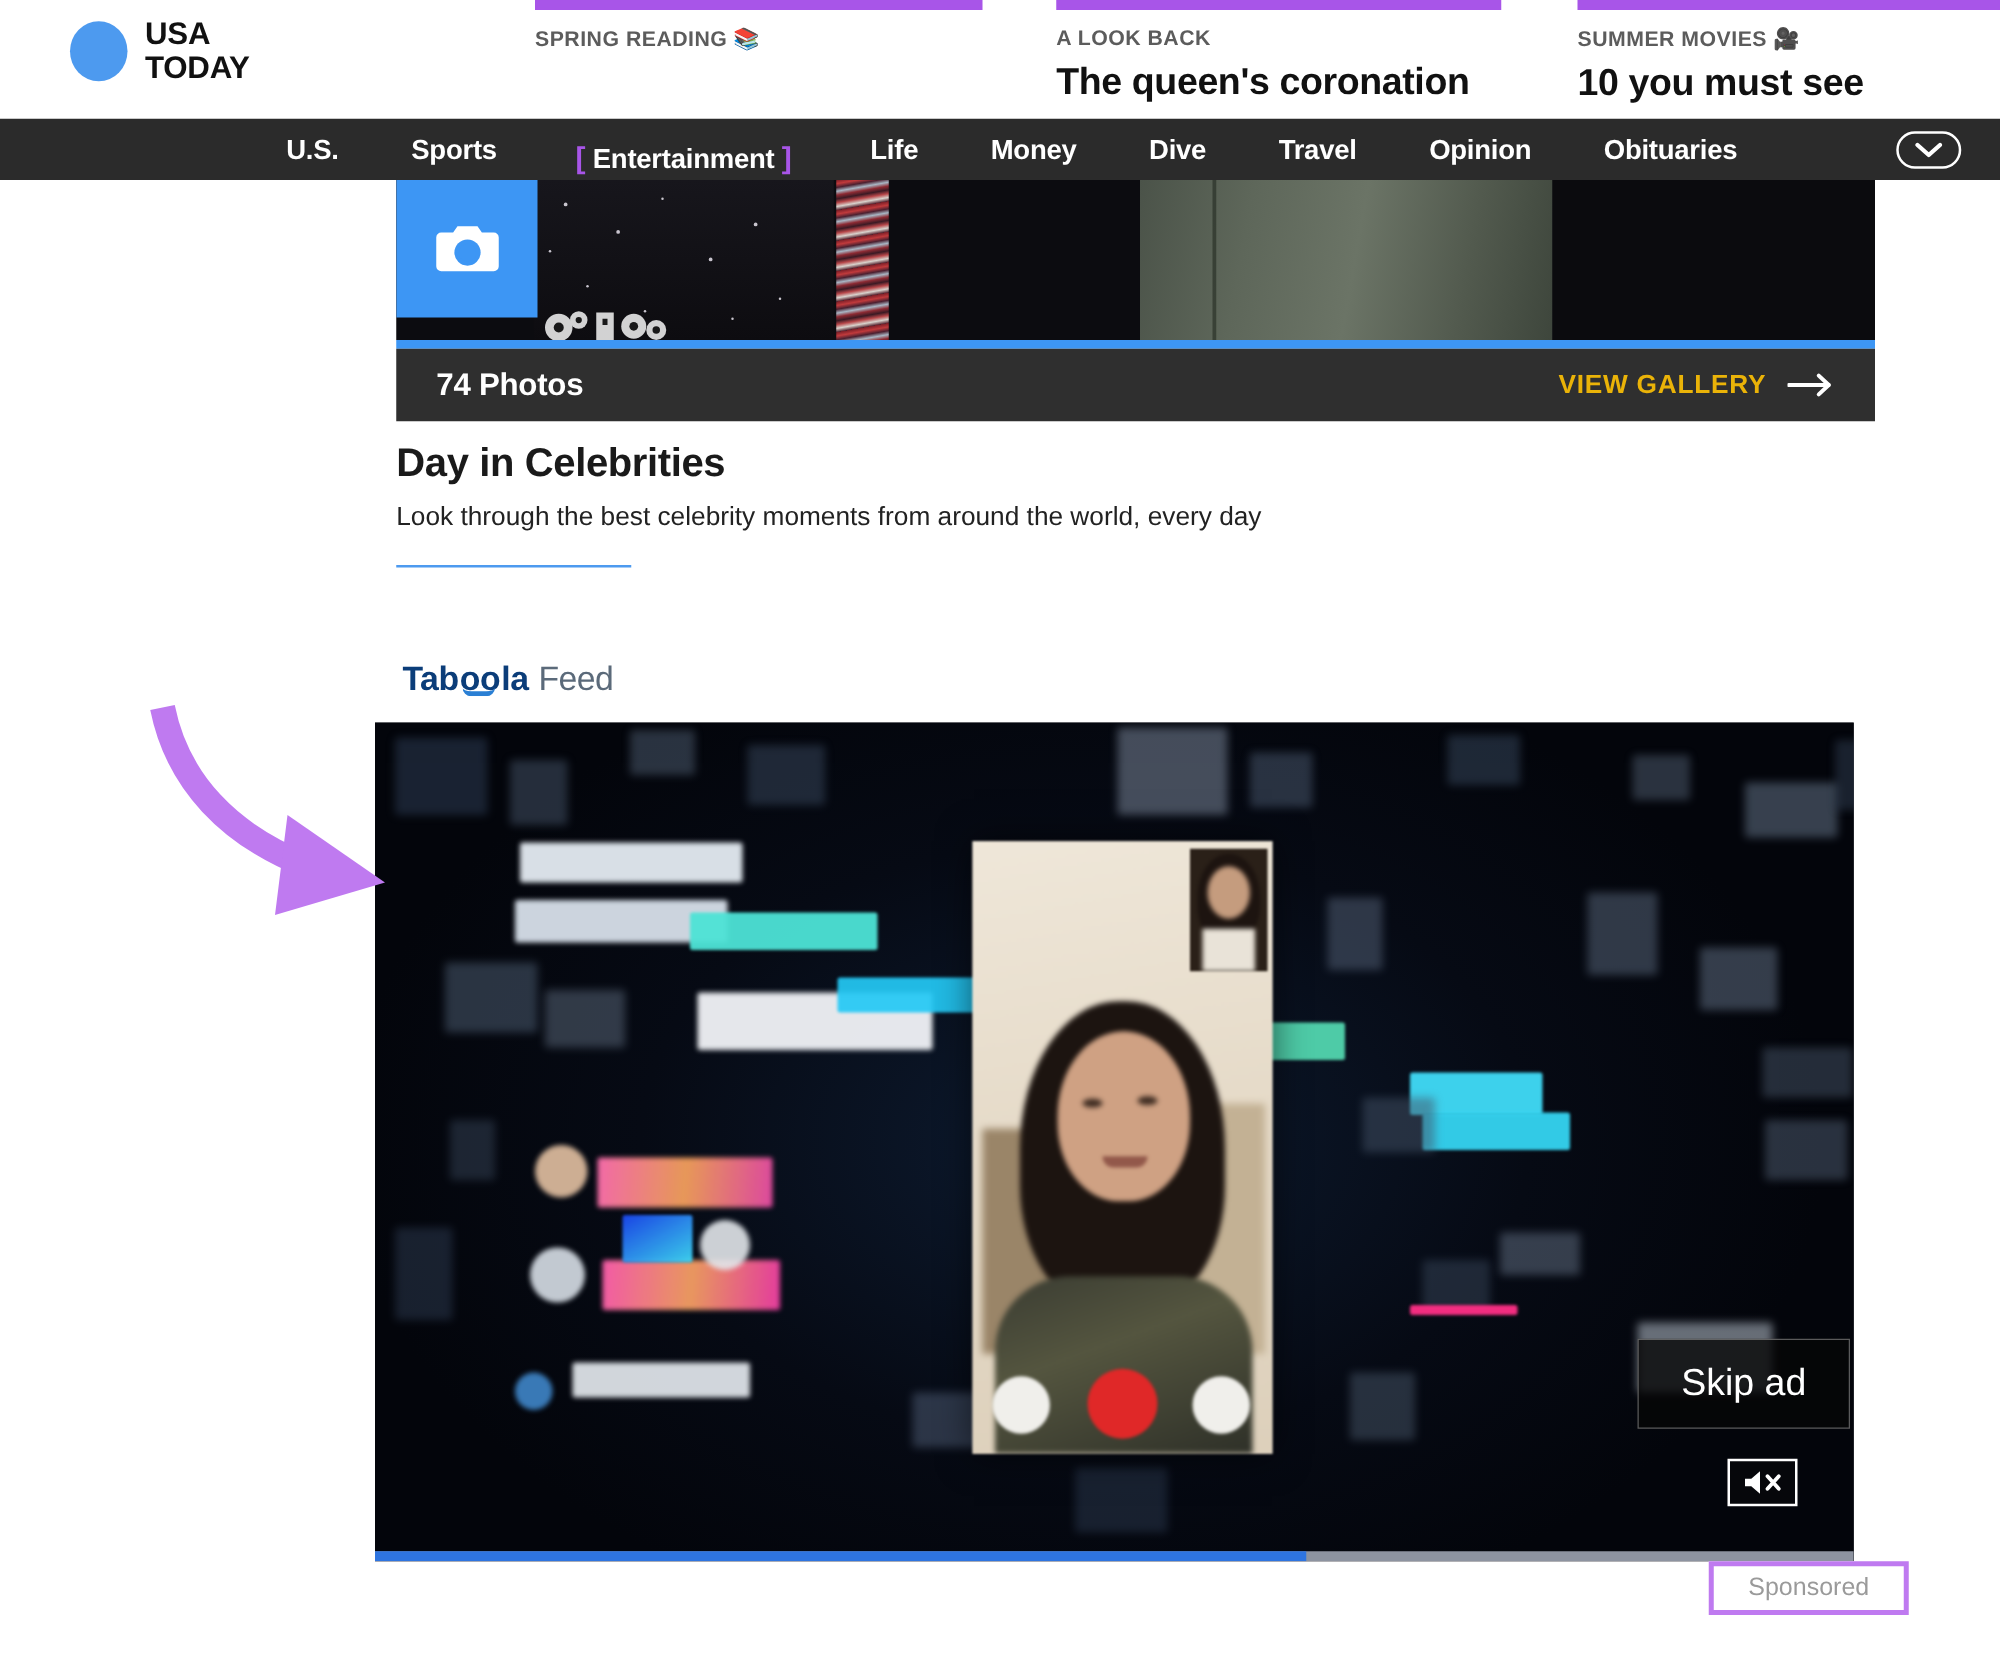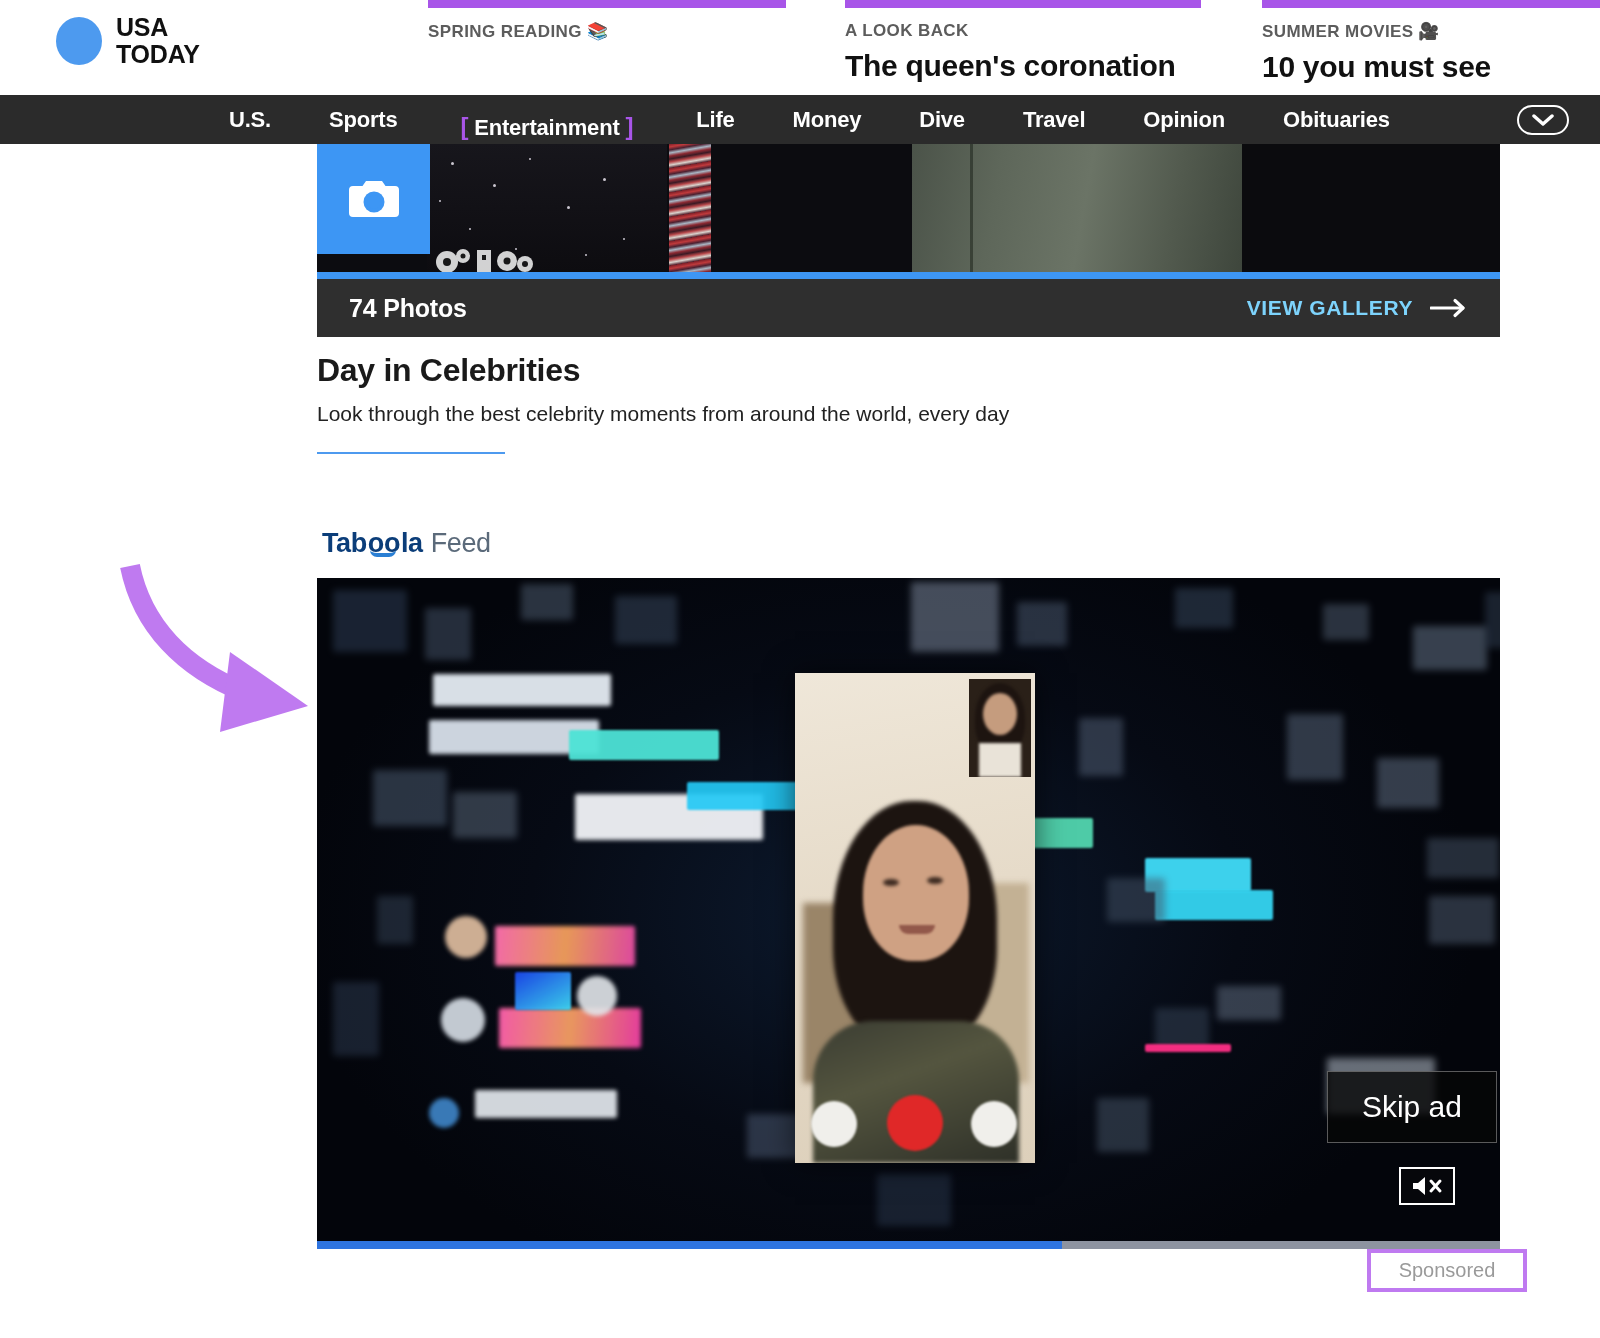--- a/index.html
+++ b/index.html
@@ -127,21 +127,21 @@
     padding: 0 32px;
   }
   .gallery-count {
     color: #fff; font-size: 25px; font-weight: bold;
     font-family: "Liberation Sans", sans-serif; letter-spacing: -.2px;
   }
   .view-gallery {
     display: flex; align-items: center; gap: 17px; cursor: pointer;
   }
   .view-gallery span {
-    color: #7dd3fc; font-size: 21px; font-weight: bold; letter-spacing: .6px;
+    color: #eab308; font-size: 21px; font-weight: bold; letter-spacing: .6px;
     font-family: "Liberation Sans", sans-serif;
   }
 
   
   .article { position: absolute; left: 317px; top: 352px; width: 900px; }
   .article-title {
     font-size: 32px; font-weight: bold; color: #1a1a1a; letter-spacing: -.3px;
     font-family: "Liberation Sans", sans-serif;
   }
   .article-sub {
@@ -164,21 +164,21 @@
     display: inline-flex; position: relative; margin: 0 1px;
   }
   .tb-oo .smile {
     position: absolute; left: 2px; bottom: 2px; width: 26px; height: 7px;
     border-bottom: 4px solid #2a7fd4; border-radius: 0 0 13px 13px;
   }
   .tb-feed { color: #5b6a7a; font-weight: 400; }
 
   
   .video-ad {
-    position: absolute; left: 317px; top: 578px; width: 1183px; height: 671px;
+    position: absolute; left: 300px; top: 578px; width: 1183px; height: 671px;
     background: #05070f; overflow: hidden;
   }
   .vid-bg {
     position: absolute; inset: 0;
     background:
       radial-gradient(ellipse 50% 60% at 48% 50%, #0d1b30 0%, #060a14 60%, #03050b 100%);
   }
   .tile {
     position: absolute; border-radius: 2px; filter: blur(2.2px);
   }

